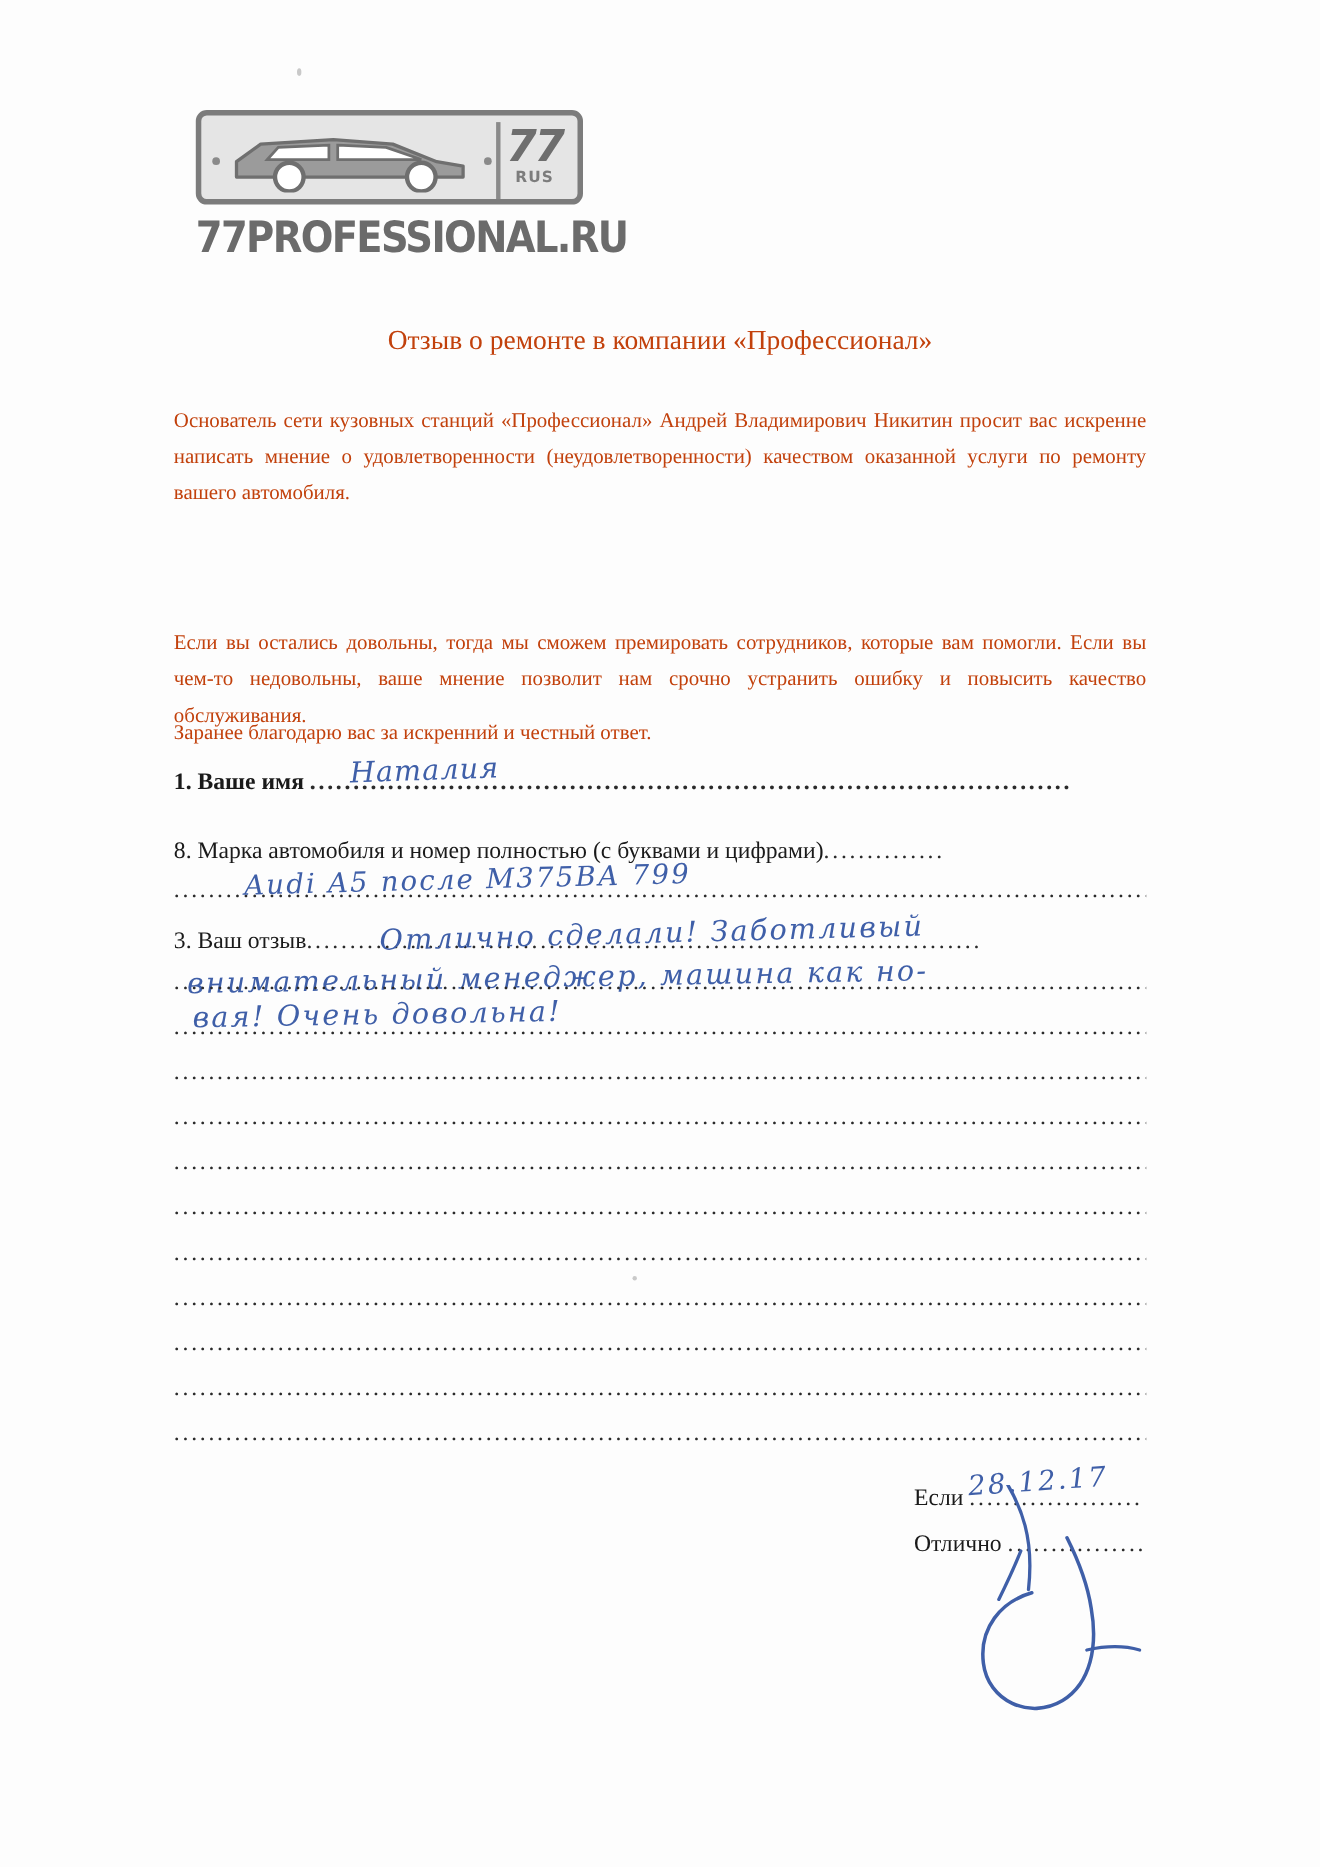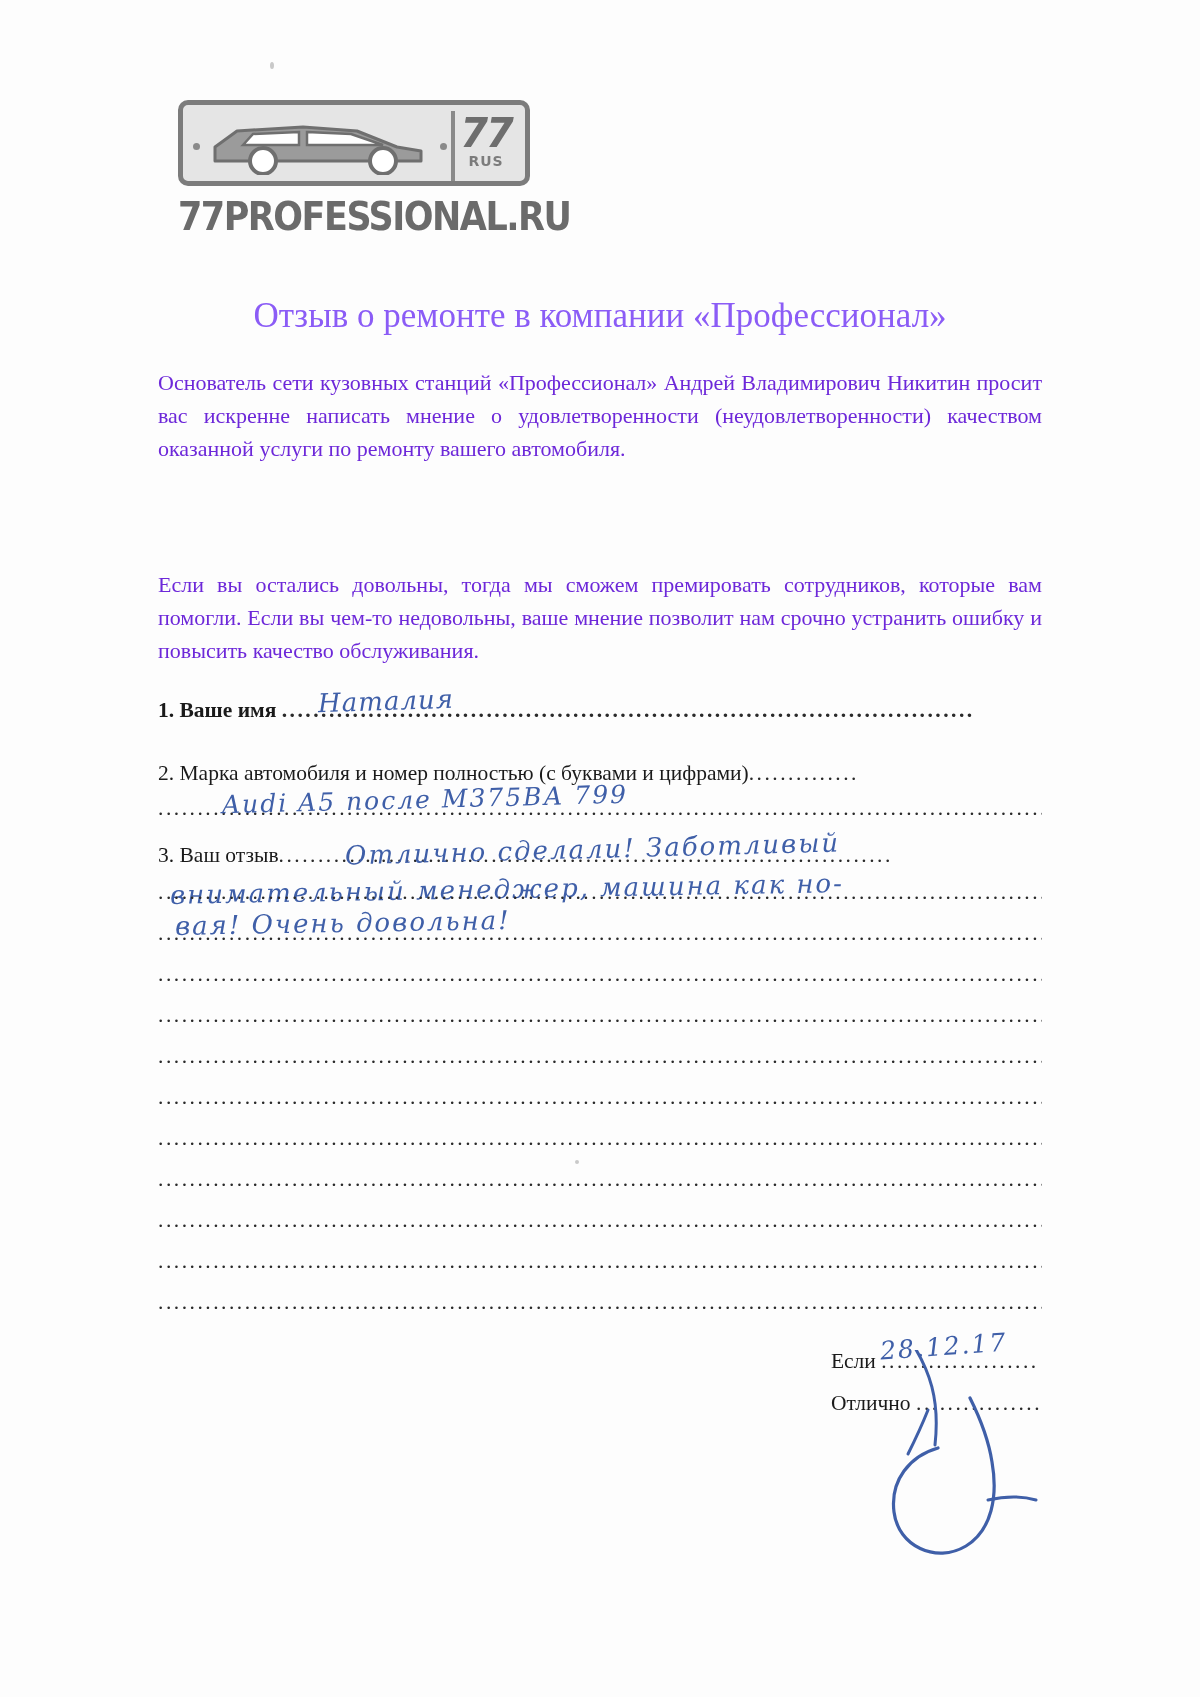--- a/index.html
+++ b/index.html
@@ -95,34 +95,34 @@
     transform-origin: left top;
   }
 
   
   .doc-title {
     position: absolute;
     left: 0;
     right: 0;
     top: 296px;
     text-align: center;
-    font-size: 35px;
+    font-size: 25px;
     font-family: "Liberation Serif", serif;
-    color: #8b5cf6;
+    color: #c2410c;
   }
 
   .body-text {
     position: absolute;
     left: 158px;
     width: 884px;
-    font-size: 22px;
+    font-size: 19px;
     line-height: 33px;
     text-align: justify;
     text-justify: inter-word;
-    color: #6d28d9;
+    color: #c2410c;
   }
   .p1 { top: 366px; }
   .p2 { top: 532px; margin-top: 36px; }
   .p3 { top: 650px; text-align: left; }
 
   
   .field {
     position: absolute;
     left: 158px;
     width: 884px;
@@ -254,29 +254,30 @@
         <span class="rus">RUS</span>
       </div>
     </div>
     <div class="logo-wordmark">77PROFESSIONAL.RU</div>
   </div>
 
   <div class="doc-title">Отзыв о ремонте в компании «Профессионал»</div>
 
   <div class="body-text p1">Основатель сети кузовных станций «Профессионал» Андрей Владимирович Никитин просит вас искренне написать мнение о удовлетворенности (неудовлетворенности) качеством оказанной услуги по ремонту вашего автомобиля.</div>
   <div class="body-text p2">Если вы остались довольны, тогда мы сможем премировать сотрудников, которые вам помогли. Если вы чем-то недовольны, ваше мнение позволит нам срочно устранить ошибку и повысить качество обслуживания.</div>
+  <div class="body-text p3">Заранее благодарю вас за искренний и честный ответ.</div>
 
   <div class="field f1">
     <span>1. Ваше имя</span>
     <span class="dots">........................................................................................</span>
   </div>
   <div class="hand name">Наталия</div>
 
   <div class="field f2">
-    <span>2. Марка автомобиля и номер полностью (с буквами и цифрами)</span><span class="dots">..............</span>
+    <span>8. Марка автомобиля и номер полностью (с буквами и цифрами)</span><span class="dots">..............</span>
   </div>
   <div class="dotline" style="top:796px;">...........................................................................................................................</div>
   <div class="hand car">Audi A5 после М375ВА 799</div>
 
   <div class="field f3">
     <span>3. Ваш отзыв</span><span class="dots">..............................................................................</span>
   </div>
   <div class="hand review-1">Отлично сделали! Заботливый</div>
   <div class="hand review-2">внимательный менеджер, машина как но-</div>
   <div class="hand review-3">вая! Очень довольна!</div>

